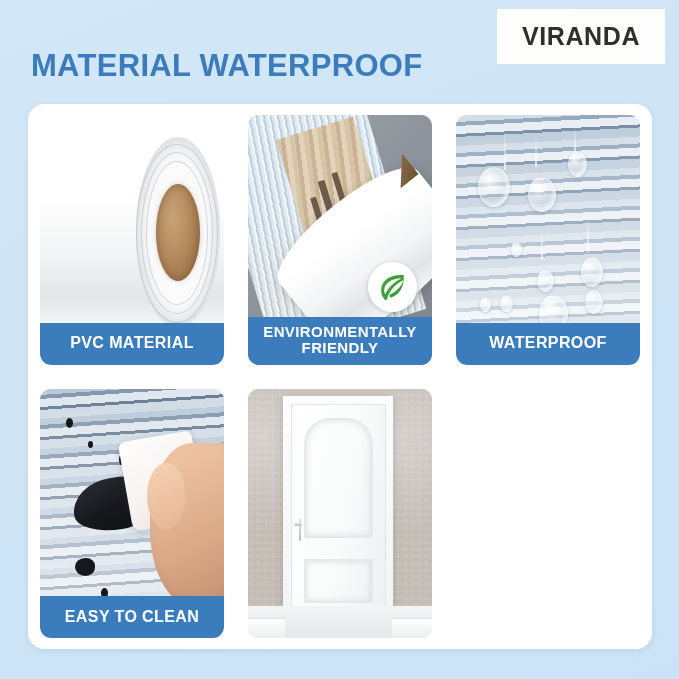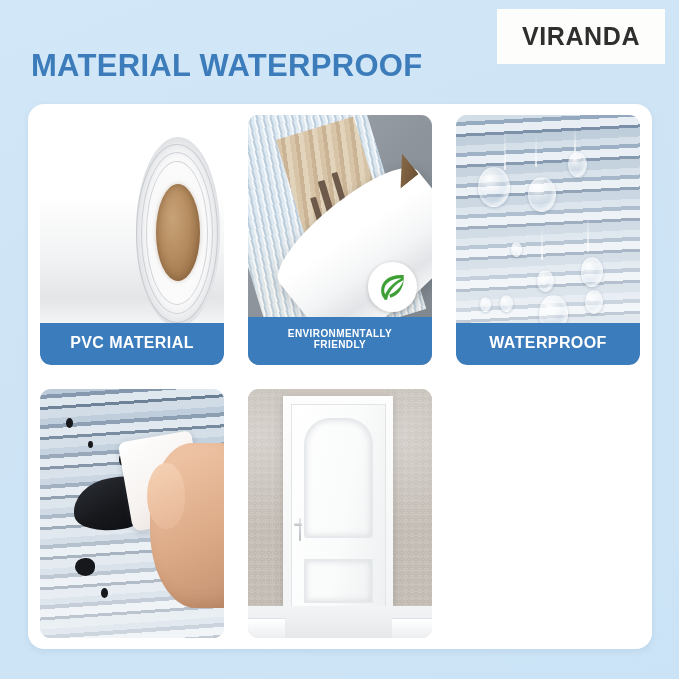--- a/index.html
+++ b/index.html
@@ -103,21 +103,21 @@
     color: #ffffff;
     font-size: 16px;
     font-weight: bold;
     letter-spacing: 0.4px;
     line-height: 1.08;
     padding: 5px 4px 6px;
     box-sizing: border-box;
     white-space: pre-line;
     font-family: "Liberation Sans", sans-serif;
   }
-  .tile-label.two-line { min-height: 48px; font-size: 10px; }
+  .tile-label.two-line { min-height: 48px; font-size: 15px; }
 
   
   .ph-pvc { background: linear-gradient(180deg,#ffffff 0%,#fdfdfd 55%,#f4f5f6 100%); }
   .pvc-body {
     position: absolute;
     left: -10%;
     top: 9%;
     width: 118%;
     height: 76%;
     background: linear-gradient(180deg,#ffffff 0%,#ffffff 30%,#f2f3f4 62%,#e3e5e7 85%,#f6f7f8 100%);
@@ -573,20 +573,21 @@
           <div class="stain" style="left:26%; top:21%; width:3%; height:3%;"></div>
           <div class="stain" style="left:43%; top:26%; width:5%; height:5%;"></div>
           <div class="stain-big"></div>
           <div class="stain" style="left:19%; top:68%; width:11%; height:7%; border-radius:50% 44% 48% 52%;"></div>
           <div class="stain" style="left:33%; top:80%; width:4%; height:4%;"></div>
           <div class="cloth"></div>
           <div class="clean-hand">
             <div class="clean-thumb"></div>
           </div>
         </div>
+        <div class="tile-label">EASY TO CLEAN</div>
       </div>
 
       <div class="tile">
         <div class="tile-photo ph-door">
           <div class="door-wallL"></div>
           <div class="door-wallR"></div>
           <div class="door-frame">
             <div class="door-leaf">
               <div class="door-panel-top"></div>
               <div class="door-panel-bot"></div>

